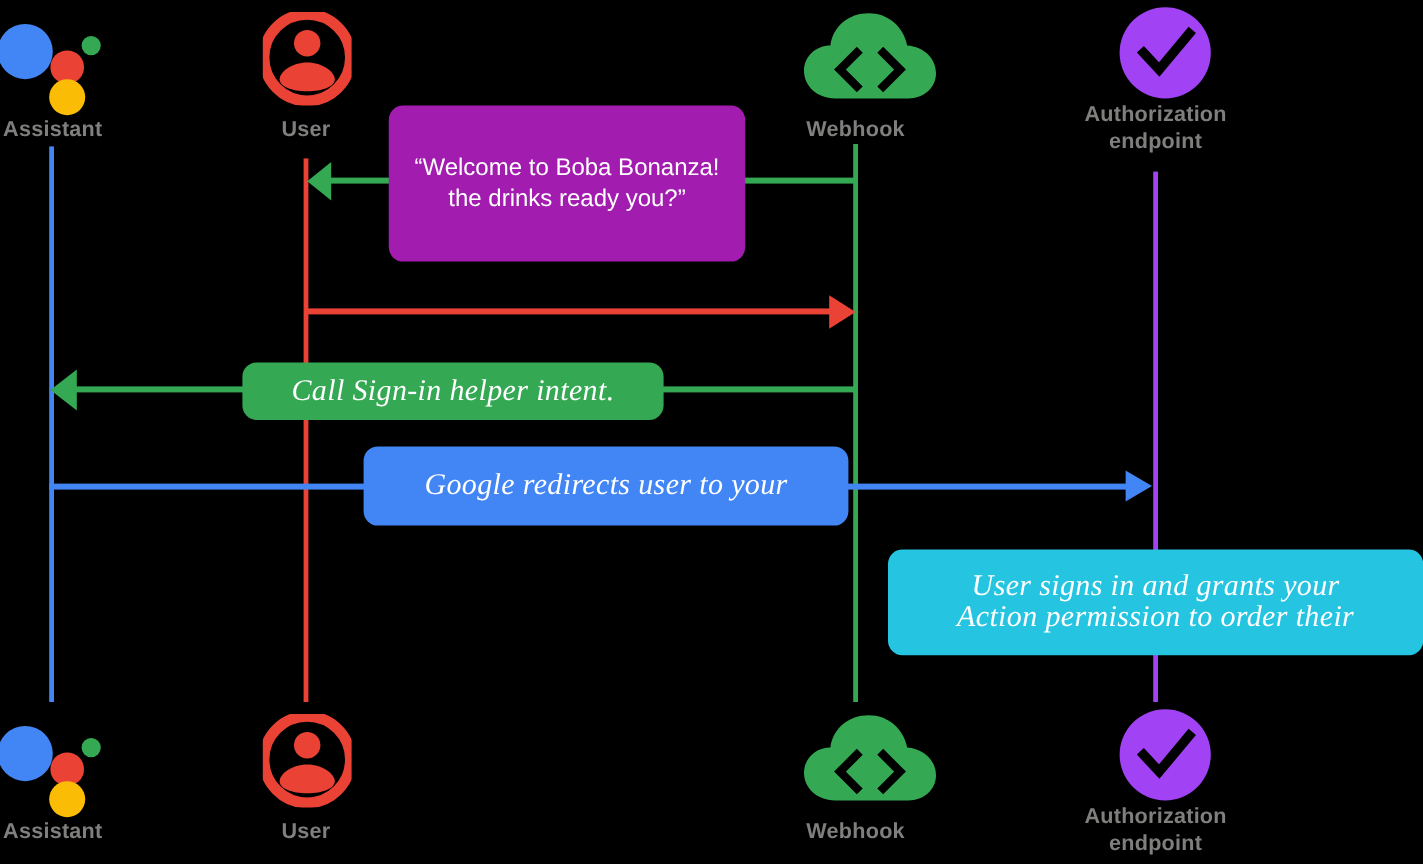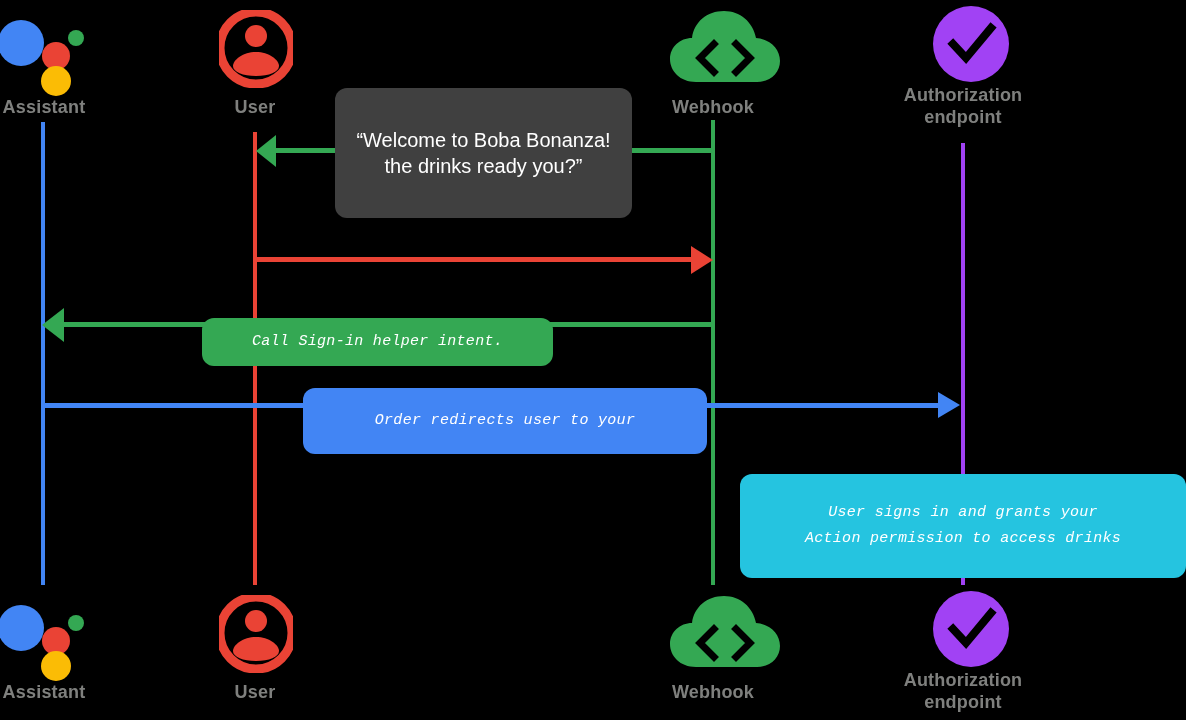--- a/index.html
+++ b/index.html
@@ -77,26 +77,25 @@
     justify-content: center;
     text-align: center;
     box-sizing: border-box;
   }
   .bubble-sans {
     font-family: "Liberation Sans", sans-serif;
     font-size: 20px;
     line-height: 26px;
   }
   .bubble-mono {
-    font-family: Liberation Mono, monospace;
+    font-family: Liberation Serif, serif;
     font-style: italic;
-    font-size: 15px;
+    font-size: 25px;
     line-height: 26px;
     letter-spacing: 0.3px;
-    margin-top: 16px;
   }
 </style>
 </head>
 <body>
 
 <div id="diagram">
 
   <div class="lifeline" style="left:41px; top:122px; height:463px; background:#4285f4;"></div>
   <div class="lifeline" style="left:253px; top:132px; height:453px; background:#ea4335;"></div>
   <div class="lifeline" style="left:711px; top:120px; height:465px; background:#34a853;"></div>
@@ -146,48 +145,48 @@
           <path d="M22 40 L 35 54 L 60 24" fill="none" stroke="#000000" stroke-width="8" stroke-linecap="square" stroke-linejoin="miter"></path>
         </svg>
       </span>
     </div>
     <div class="actor-label">Authorization</div>
     <div class="actor-label">endpoint</div>
   </div>
 
   <div class="msgline" style="left:272px; top:148px; width:441px; background:#34a853;"></div>
   <div class="arrowhead" style="left:256px; top:135px; border-top:16px solid transparent; border-bottom:16px solid transparent; border-right:20px solid #34a853;"></div>
-  <div class="bubble bubble-sans" style="left:335px; top:88px; width:297px; height:130px; background:#404040;">
+  <div class="bubble bubble-sans" style="left:324px; top:88px; width:297px; height:130px; background:#a21caf;">
     <div>
       <div>“Welcome to Boba Bonanza!</div>
       <div>the drinks ready you?”</div>
     </div>
   </div>
 
   <div class="msgline" style="left:255px; top:257px; width:440px; background:#ea4335;"></div>
   <div class="arrowhead" style="left:691px; top:246px; border-top:14px solid transparent; border-bottom:14px solid transparent; border-left:22px solid #ea4335;"></div>
 
   <div class="msgline" style="left:60px; top:322px; width:653px; background:#34a853;"></div>
   <div class="arrowhead" style="left:42px; top:308px; border-top:17px solid transparent; border-bottom:17px solid transparent; border-right:22px solid #34a853;"></div>
   <div class="bubble bubble-mono" style="left:202px; top:302px; width:351px; height:48px; background:#34a853;">
     <div>Call Sign-in helper intent.</div>
   </div>
 
   <div class="msgline" style="left:41px; top:403px; width:902px; background:#4285f4;"></div>
   <div class="arrowhead" style="left:938px; top:392px; border-top:13px solid transparent; border-bottom:13px solid transparent; border-left:22px solid #4285f4;"></div>
   <div class="bubble bubble-mono" style="left:303px; top:372px; width:404px; height:66px; background:#4285f4;">
     <div>
-      <div>Order redirects user to your</div>
-    </div>
-  </div>
-
-  <div class="bubble bubble-mono" style="left:740px; top:458px; width:446px; height:104px; background:#25c4e0;">
+      <div>Google redirects user to your</div>
+    </div>
+  </div>
+
+  <div class="bubble bubble-mono" style="left:740px; top:458px; width:446px; height:88px; background:#25c4e0;">
     <div>
       <div>User signs in and grants your</div>
-      <div>Action permission to access drinks</div>
+      <div>Action permission to order their</div>
     </div>
   </div>
 
   <div class="actor" style="left:-56px; top:593px;">
     <div class="icon-wrap">
       <span class="ga-blue"></span>
       <span class="ga-red"></span>
       <span class="ga-yellow"></span>
       <span class="ga-green"></span>
     </div>

